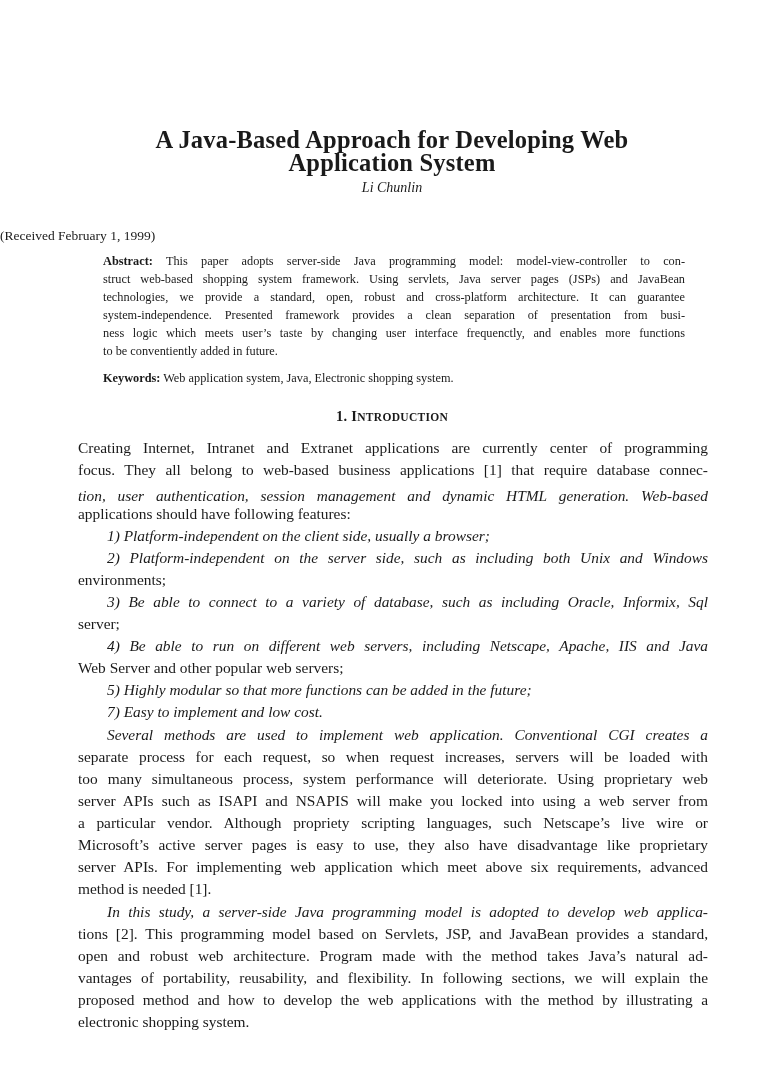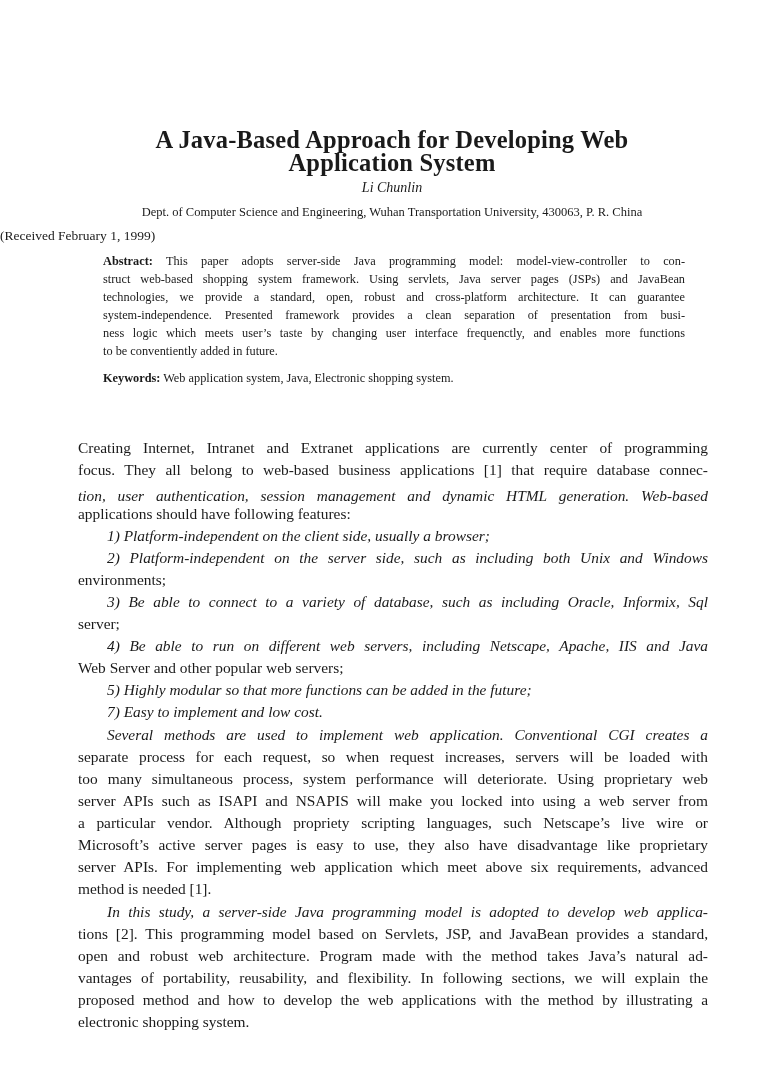--- a/index.html
+++ b/index.html
@@ -57,34 +57,34 @@
 </head>
 <body>
 
 <div class="page">
 
 
   <div class="title l1">A Java-Based Approach for Developing Web</div>
   <div class="title l2">Application System</div>
 
   <div class="author">Li Chunlin</div>
-  <div class="affil">Dept. of Computer Science and Engineering, Wuhan Transportation University, 430063, P. R. China</div>
   <div class="received">(Received February 1, 1999)</div>
 
   <div>
     <div class="abs-line" style="top:254px;"><span class="bold-lead">Abstract:</span><span> This paper adopts server-side Java programming model: model-view-controller to con-</span></div>
     <div class="abs-line" style="top:272px;">struct web-based shopping system framework. Using servlets, Java server pages (JSPs) and JavaBean</div>
     <div class="abs-line" style="top:290px;">technologies, we provide a standard, open, robust and cross-platform architecture. It can guarantee</div>
     <div class="abs-line" style="top:308px;">system-independence. Presented framework provides a clean separation of presentation from busi-</div>
     <div class="abs-line" style="top:326px;">ness logic which meets user’s taste by changing user interface frequenctly, and enables more functions</div>
     <div class="abs-line last" style="top:344px;">to be conventiently added in future.</div>
   </div>
 
   <div class="abs-line last" style="top:371px;"><span class="bold-lead">Keywords:</span><span> Web application system, Java, Electronic shopping system.</span></div>
 
+  <div class="section-head"><span>1.</span> <span>I</span><span class="sc">NTRODUCTION</span></div>
 
   <div>
     <div class="body-line" style="top:439px;">Creating Internet, Intranet and Extranet applications are currently center of programming</div>
     <div class="body-line" style="top:461px;">focus. They all belong to web-based business applications [1] that require database connec-</div>
     <div class="body-line" style="top:487px;font-style:italic;">tion, user authentication, session management and dynamic HTML generation. Web-based</div>
     <div class="body-line last" style="top:505px;">applications should have following features:</div>
     <div class="body-line indent last" style="top:527px;">1) Platform-independent on the client side, usually a browser;</div>
     <div class="body-line indent" style="top:549px;">2) Platform-independent on the server side, such as including both Unix and Windows</div>
     <div class="body-line last" style="top:571px;">environments;</div>
     <div class="body-line indent" style="top:593px;">3) Be able to connect to a variety of database, such as including Oracle, Informix, Sql</div>

